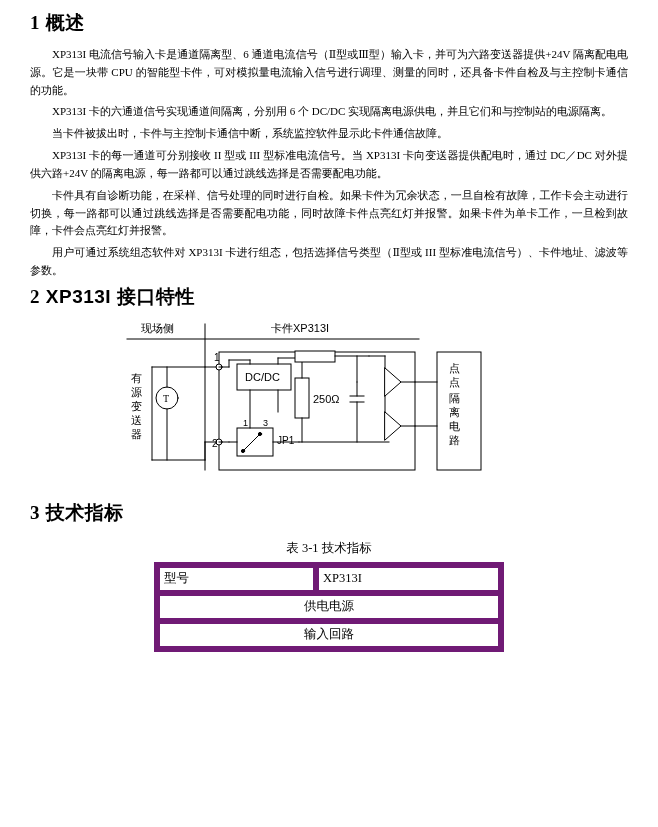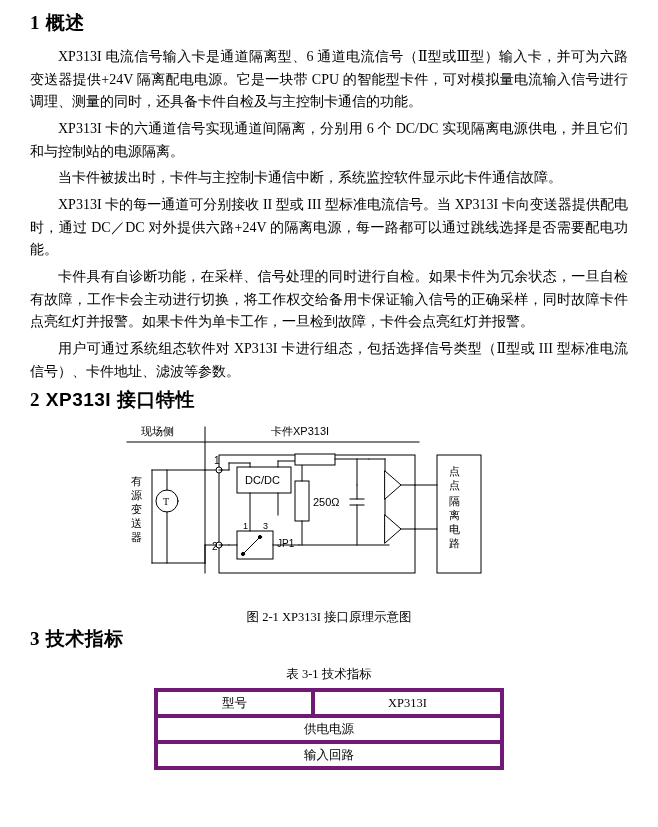--- a/index.html
+++ b/index.html
@@ -31,21 +31,21 @@
     font-weight: bold;
     margin: 0 0 10px 0;
     letter-spacing: 0.5px;
   }
   h1.sec .num {
     font-family: "Liberation Serif", "DejaVu Serif", serif;
     font-weight: bold;
   }
   .sec-gap-top { margin-top: 26px; }
   p.body {
-    font-size: 14px;
+    font-size: 11px;
     line-height: 1.62;
     margin: 0 0 4px 0;
     text-align: justify;
     text-indent: 2em;
   }
   
   .figure-wrap {
     margin-top: 8px;
     text-align: center;
   }
@@ -61,44 +61,43 @@
     font-size: 12.5px;
     margin: 14px 0 5px 0;
   }
   table.spec {
     border-collapse: collapse;
     margin: 0 auto;
     width: 350px;
     font-size: 12.5px;
   }
   table.spec td {
-    border: 4px solid #701a75;
+    border: 6px solid #701a75;
     padding: 2px 4px;
-    text-align: center;
     height: 18px;
   }
   table.spec td.left-col { width: 145px; }
   .full-row { text-align: center; }
 </style>
 </head>
 <body>
 
 <div class="page">
   <div class="content">
 
     <h1 class="sec">
       <span class="num">1</span>
       <span>概述</span>
     </h1>
 
     <p class="body">XP313I 电流信号输入卡是通道隔离型、6 通道电流信号（Ⅱ型或Ⅲ型）输入卡，并可为六路变送器提供+24V 隔离配电电源。它是一块带 CPU 的智能型卡件，可对模拟量电流输入信号进行调理、测量的同时，还具备卡件自检及与主控制卡通信的功能。</p>
     <p class="body">XP313I 卡的六通道信号实现通道间隔离，分别用 6 个 DC/DC 实现隔离电源供电，并且它们和与控制站的电源隔离。</p>
     <p class="body">当卡件被拔出时，卡件与主控制卡通信中断，系统监控软件显示此卡件通信故障。</p>
     <p class="body">XP313I 卡的每一通道可分别接收 II 型或 III 型标准电流信号。当 XP313I 卡向变送器提供配电时，通过 DC／DC 对外提供六路+24V 的隔离电源，每一路都可以通过跳线选择是否需要配电功能。</p>
-    <p class="body">卡件具有自诊断功能，在采样、信号处理的同时进行自检。如果卡件为冗余状态，一旦自检有故障，工作卡会主动进行切换，将工作权交给备用卡保证输入信号的正确采样，同时故障卡件点亮红灯并报警。如果卡件为单卡工作，一旦检到故障，卡件会点亮红灯并报警。</p>
+    <p class="body">卡件具有自诊断功能，在采样、信号处理的同时进行自检。如果卡件为冗余状态，一旦自检有故障，工作卡会主动进行切换，每一路都可以通过跳线选择是否需要配电功能，同时故障卡件点亮红灯并报警。如果卡件为单卡工作，一旦检到故障，卡件会点亮红灯并报警。</p>
     <p class="body">用户可通过系统组态软件对 XP313I 卡进行组态，包括选择信号类型（Ⅱ型或 III 型标准电流信号）、卡件地址、滤波等参数。</p>
 
     <h1 class="sec sec-gap-top">
       <span class="num">2</span>
       <span>XP313I 接口特性</span>
     </h1>
 
     <div class="figure-wrap">
       <svg class="fig-svg" width="420" height="180" viewBox="0 0 420 180">
         <g fill="none" stroke="#000" stroke-width="1" stroke-linecap="square">
@@ -189,21 +188,20 @@
           <text x="330" y="52" font-family="Liberation Sans, DejaVu Sans, sans-serif" font-size="11" fill="#000" stroke="none">点</text>
           <text x="330" y="66" font-family="Liberation Sans, DejaVu Sans, sans-serif" font-size="11" fill="#000" stroke="none">点</text>
           <text x="330" y="82" font-family="Liberation Sans, DejaVu Sans, sans-serif" font-size="11" fill="#000" stroke="none">隔</text>
           <text x="330" y="96" font-family="Liberation Sans, DejaVu Sans, sans-serif" font-size="11" fill="#000" stroke="none">离</text>
           <text x="330" y="110" font-family="Liberation Sans, DejaVu Sans, sans-serif" font-size="11" fill="#000" stroke="none">电</text>
           <text x="330" y="124" font-family="Liberation Sans, DejaVu Sans, sans-serif" font-size="11" fill="#000" stroke="none">路</text>
           <line x1="296" y1="62" x2="318" y2="62"></line>
           <line x1="296" y1="106" x2="318" y2="106"></line>
         </g>
       </svg>
-      <div class="figure-caption">图 2-1 XP313I 接口原理示意图</div>
     </div>
 
     <h1 class="sec sec-gap-top">
       <span class="num">3</span>
       <span>技术指标</span>
     </h1>
 
     <div class="table-caption">表 3-1 技术指标</div>
 
     <table class="spec">

